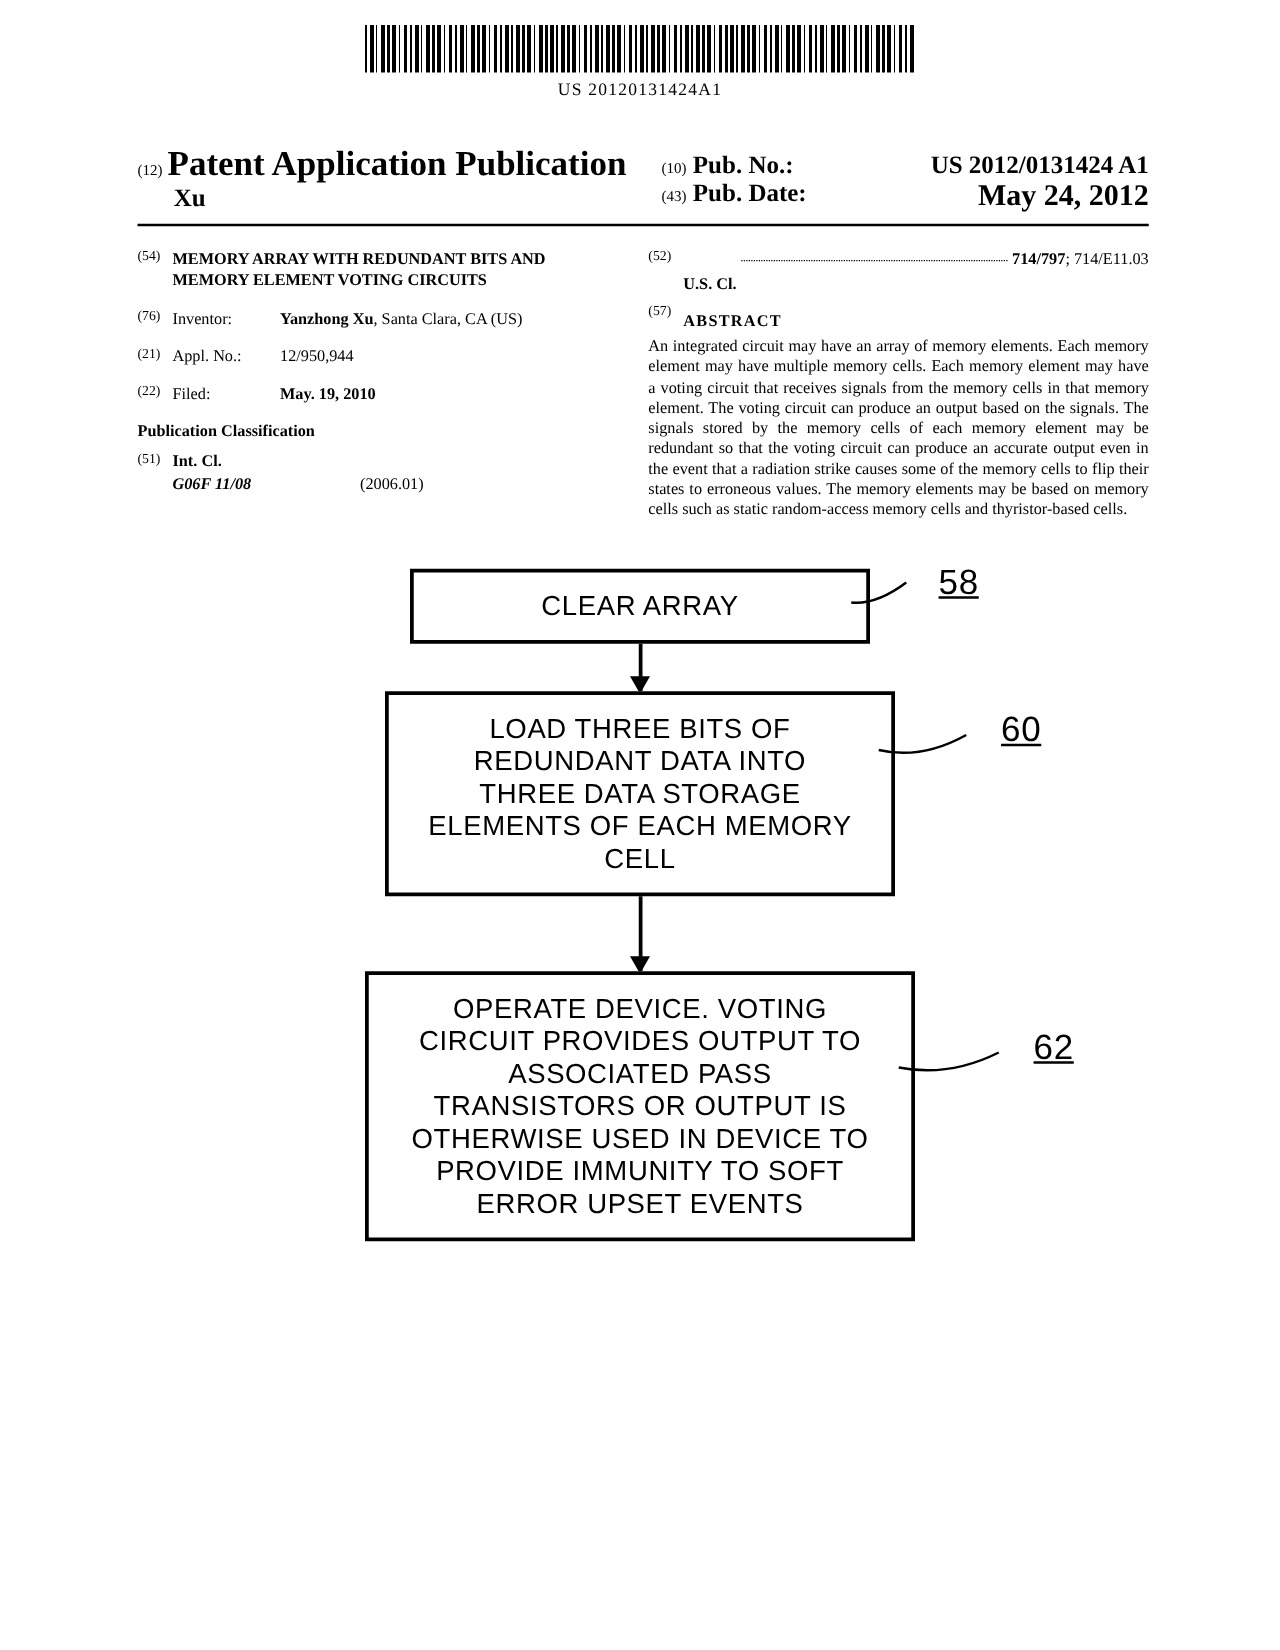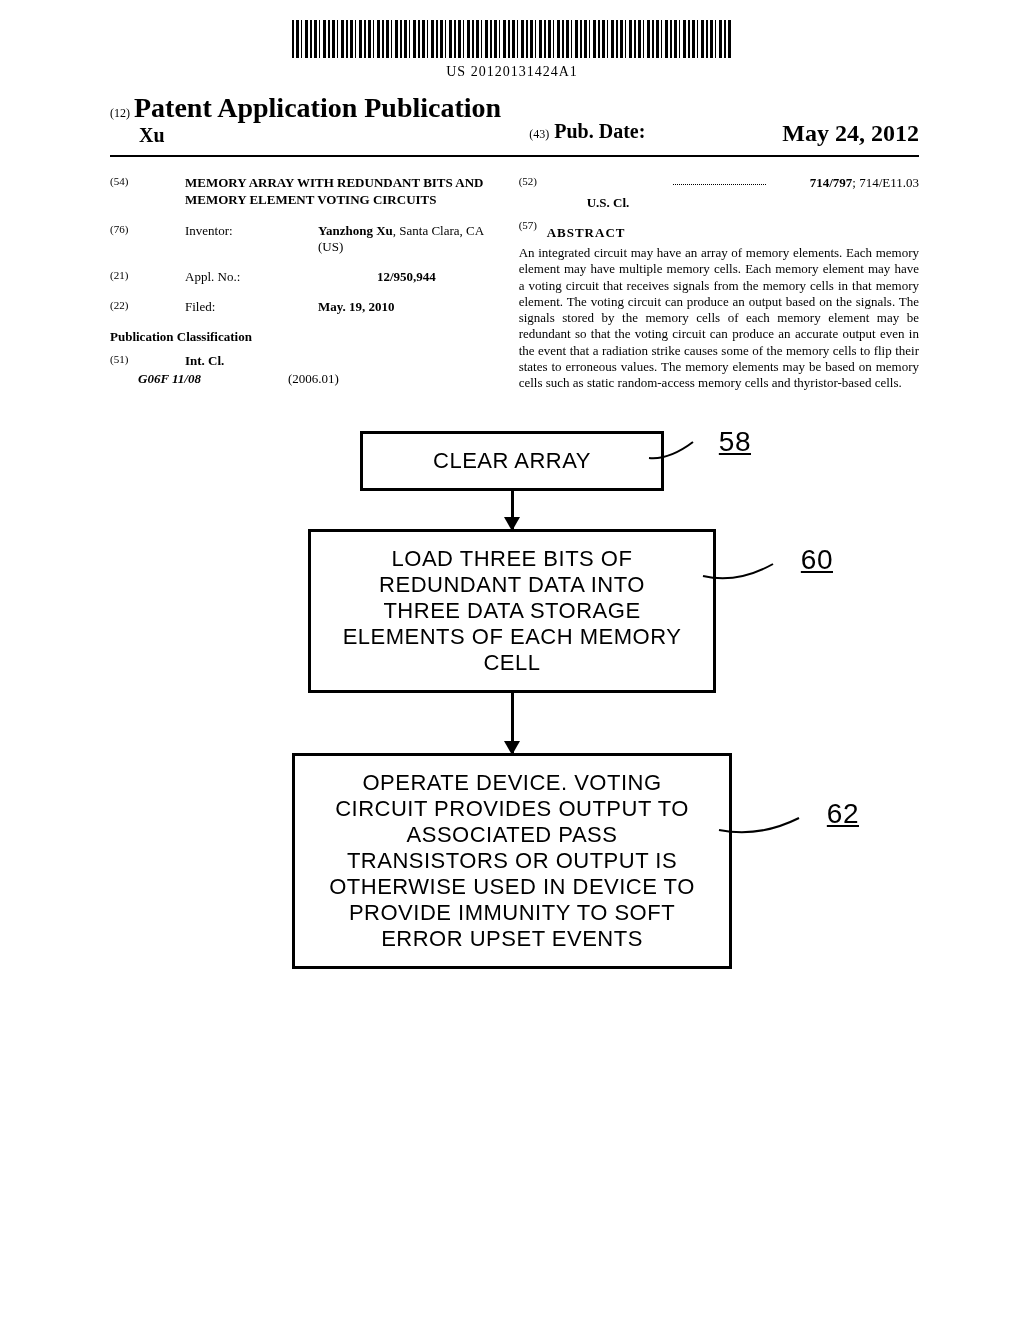--- a/index.html
+++ b/index.html
@@ -49,51 +49,51 @@
   .hr { flex: 1; padding-left: 10px; }
   .content-cols {
     display: flex;
     margin: 18px 105px 0 110px;
     gap: 24px;
     font-size: 13px;
   }
   .col { flex: 1; }
   .col-left { flex: 0.98; }
   .col-right { flex: 1.02; }
-  .field-row { display: flex; margin-bottom: 14px; gap: 47px; }
+  .field-row { display: flex; margin-bottom: 14px; }
   .field-num { font-size: 11px; width: 28px; }
   .field-label { width: 86px; }
   .field-value { flex: 1; }
   .title-block { font-weight: bold; text-transform: uppercase; line-height: 1.3; }
   .pub-class { font-weight: bold; margin: 10px 0 8px 0; }
   .intcl-block { margin-left: 28px; }
   .intcl-row { display: flex; }
   .intcl-code { font-style: italic; font-weight: bold; width: 150px; }
-  .uscl-row { display: flex; gap: 40px; }
+  .uscl-row { display: flex; }
   .uscl-label { font-weight: bold; margin-top: 20px; }
   .uscl-dots { flex: 1; border-bottom: 1px dotted #000; margin: 0 4px 3px 4px; height: 10px; }
   .abstract-heading { text-align: left; font-weight: bold; margin: 6px 0 4px 0; letter-spacing: 1px; }
   .abstract-text { text-align: justify; line-height: 1.25; font-size: 13px; }
   .diagram-area {
     margin: 40px auto 0 auto;
     width: 600px;
     position: relative;
   }
   .flow-box {
     border: 3px solid #000;
     padding: 14px 30px;
     text-align: center;
     font-family: Arial, Helvetica, sans-serif;
     font-size: 22px;
     letter-spacing: 0.5px;
     margin: 0 auto;
     position: relative;
     background: #fff;
   }
-  .box1 { width: 304px; }
+  .box1 { width: 368px; }
   .box2 { width: 408px; }
   .box3 { width: 440px; }
   .flow-arrow {
     width: 3px;
     height: 38px;
     background: #000;
     margin: 0 auto;
     position: relative;
   }
   .flow-arrow::after {
@@ -136,20 +136,25 @@
     <div class="header-row">
       <div class="hl">
         <div>
           <span class="small-num">(12)</span>
           <span class="pub-type">Patent Application Publication</span>
         </div>
         <div class="author-line">Xu</div>
       </div>
       <div class="hr">
         <div style="height:32px;"></div>
+        <div class="pub-no-line">
+          <span class="small-num">(10)</span>
+          <span>Pub. No.:</span>
+          <span style="float:right;">US 2012/0131424 A1</span>
+        </div>
         <div class="pub-date-line">
           <span class="small-num">(43)</span>
           <span>Pub. Date:</span>
           <span class="pub-date-val">May 24, 2012</span>
         </div>
       </div>
     </div>
   </div>
 
   <div class="content-cols">
@@ -165,21 +170,21 @@
         <div class="field-num">(76)</div>
         <div class="field-label">Inventor:</div>
         <div class="field-value">
           <span style="font-weight:bold;">Yanzhong Xu</span><span>, Santa Clara, CA (US)</span>
         </div>
       </div>
 
       <div class="field-row">
         <div class="field-num">(21)</div>
         <div class="field-label">Appl. No.:</div>
-        <div class="field-value" style="font-weight:bold;text-align:center;">12/950,944</div>
+        <div class="field-value" style="font-weight:normal;">12/950,944</div>
       </div>
 
       <div class="field-row">
         <div class="field-num">(22)</div>
         <div class="field-label">Filed:</div>
         <div class="field-value" style="font-weight:bold;">May. 19, 2010</div>
       </div>
 
       <div class="pub-class">Publication Classification</div>
 

